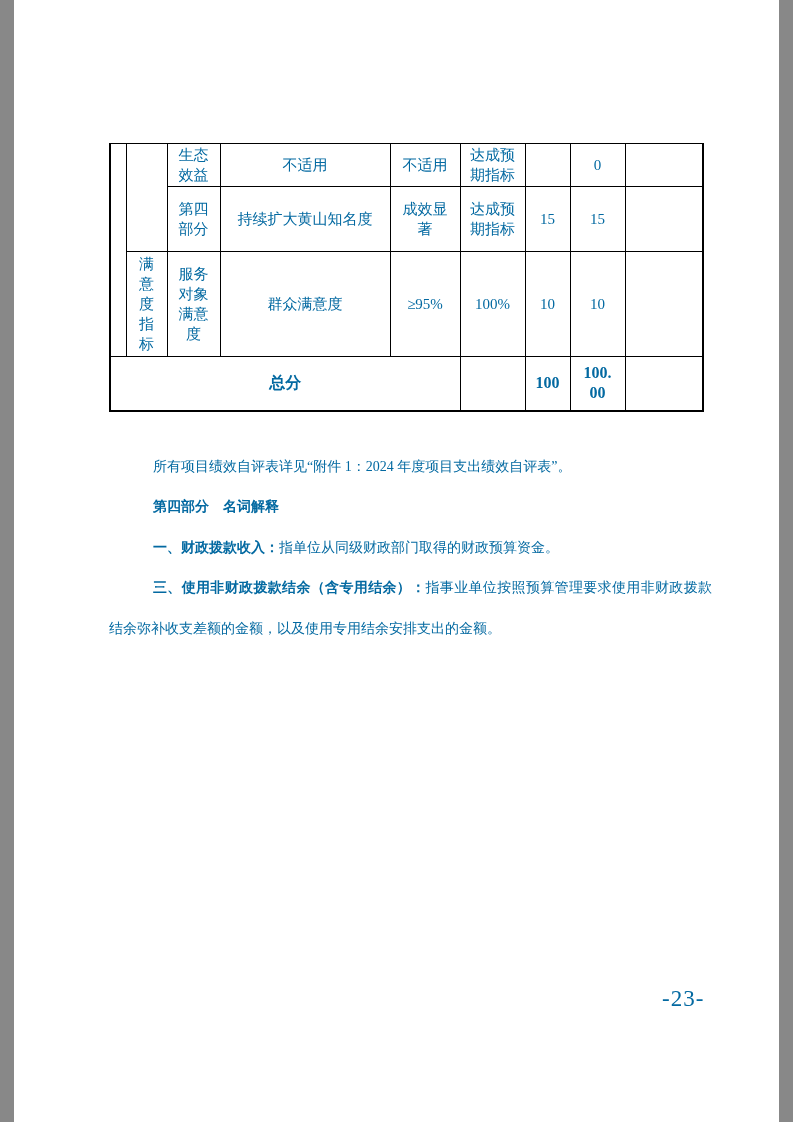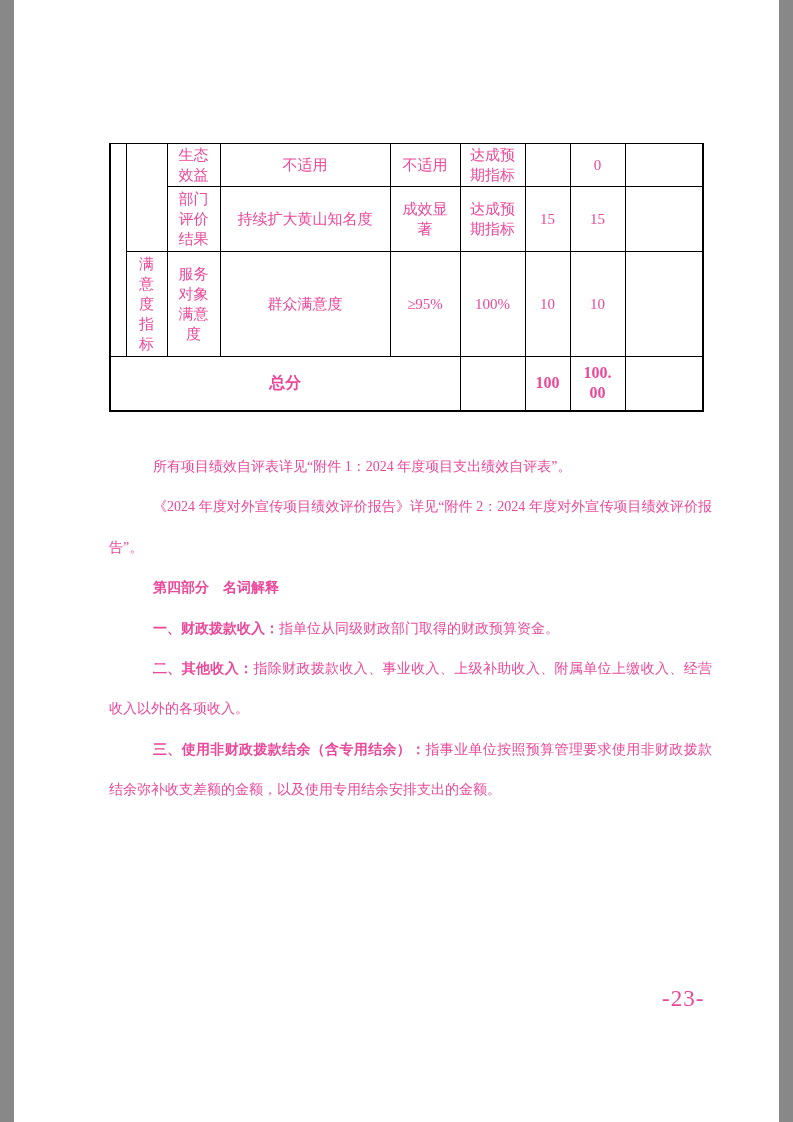--- a/index.html
+++ b/index.html
@@ -2,21 +2,21 @@
 <html><head>
 <meta charset="utf-8">
 <style>
   html,body { margin:0; padding:0; background:#888; }
   .page {
     position:relative;
     width:765px; height:1122px;
     margin:0 auto;
     background:#ffffff;
     font-family:"Liberation Serif","DejaVu Serif",serif;
-    color:#ec4899;
+    color:#0369a1;
     overflow:hidden;
   }
 
   
   table.score-table {
     position:absolute; left:95px; top:143px;
     width:593px;
     border-collapse:collapse;
     table-layout:fixed;
     border:2px solid #000;
@@ -78,21 +78,21 @@
       <td rowspan="2"></td>
       <td><span class="w2">生态效益</span></td>
       <td class="cell-left"><span>不适用</span></td>
       <td><span class="w3">不适用</span></td>
       <td><span class="w3">达成预期指标</span></td>
       <td><span></span></td>
       <td><span>0</span></td>
       <td><span></span></td>
     </tr>
     <tr style="height:65px">
-      <td><span class="w2">部门评价结果</span></td>
+      <td><span class="w2">第四部分</span></td>
       <td class="cell-left"><span>持续扩大黄山知名度</span></td>
       <td><span class="w3">成效显著</span></td>
       <td><span class="w3">达成预期指标</span></td>
       <td><span>15</span></td>
       <td><span>15</span></td>
       <td><span></span></td>
     </tr>
     <tr style="height:105px">
       <td><span class="w1">满意度指标</span></td>
       <td><span class="w2">服务对象满意度</span></td>
@@ -108,22 +108,20 @@
       <td><span></span></td>
       <td><span>100</span></td>
       <td><span class="wnum">100.00</span></td>
       <td><span></span></td>
     </tr>
   </tbody>
     </table>
 
   <div class="body-text">
     <p><span>所有项目绩效自评表详见“附件 1：2024 年度项目支出绩效自评表”。</span></p>
-    <p><span>《2024 年度对外宣传项目绩效评价报告》详见“附件 2：2024 年度对外宣传项目绩效评价报告”。</span></p>
     <p class="heading"><span>第四部分　名词解释</span></p>
     <p><span class="lead">一、财政拨款收入：</span><span>指单位从同级财政部门取得的财政预算资金。</span></p>
-    <p><span class="lead">二、其他收入：</span><span>指除财政拨款收入、事业收入、上级补助收入、附属单位上缴收入、经营收入以外的各项收入。</span></p>
     <p><span class="lead">三、使用非财政拨款结余（含专用结余）：</span><span>指事业单位按照预算管理要求使用非财政拨款结余弥补收支差额的金额，以及使用专用结余安排支出的金额。</span></p>
   </div>
 
   <div class="page-num">-23-</div>
 
 </div>
 
 </body></html>

